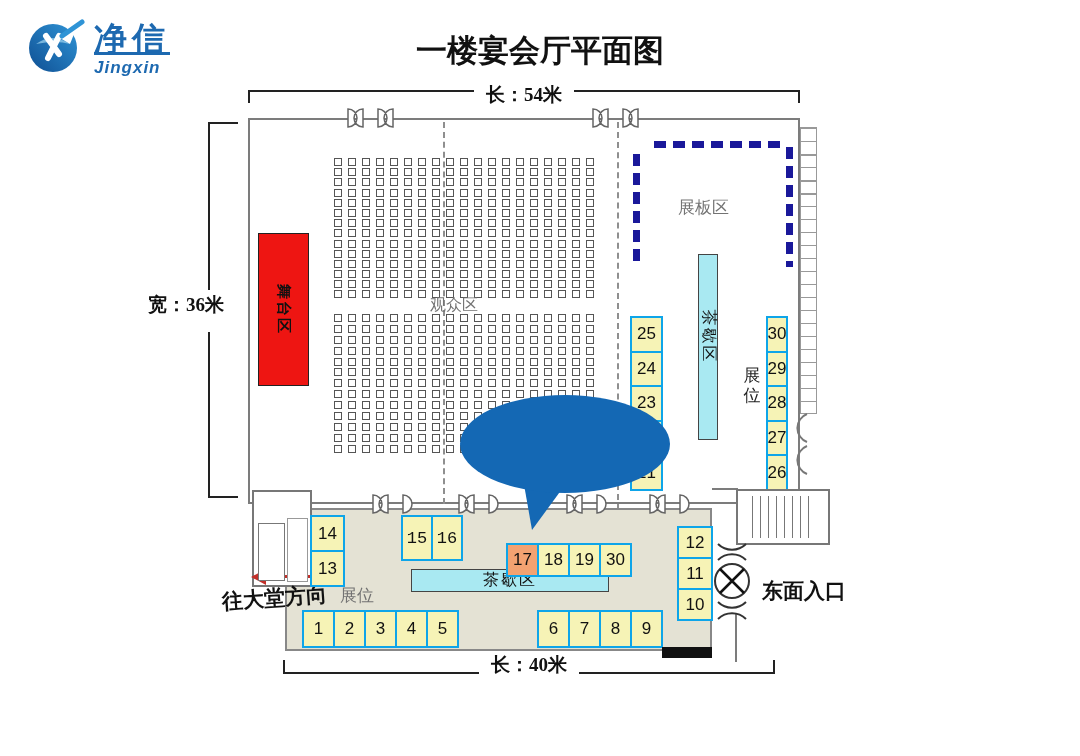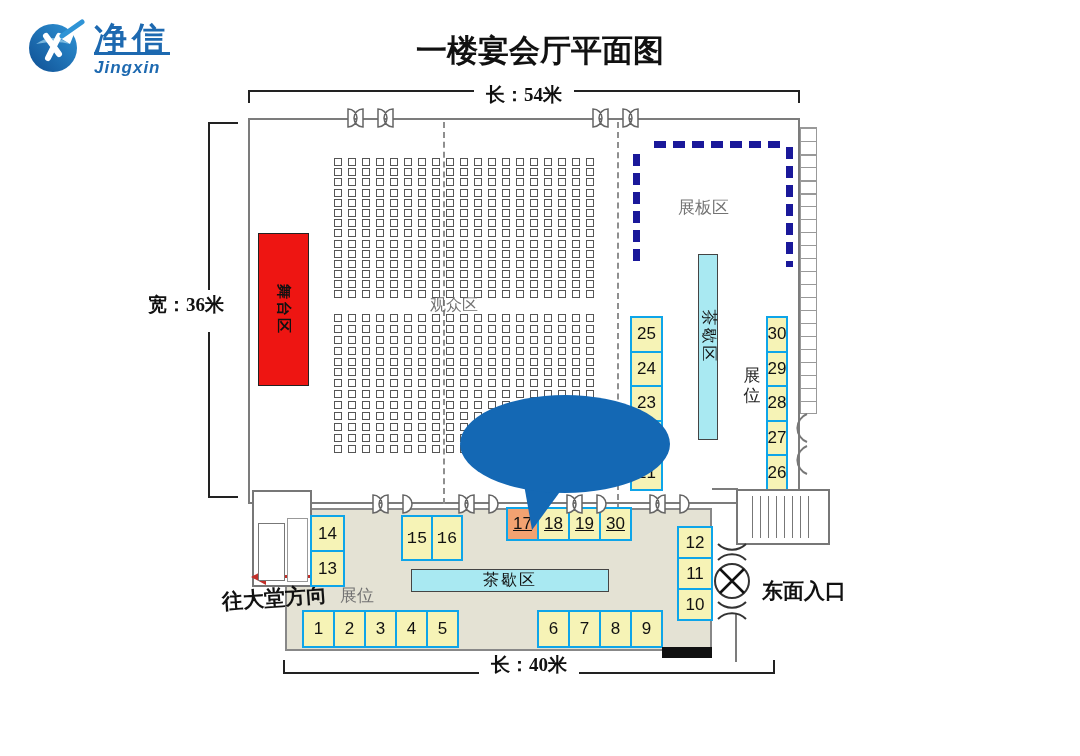--- a/index.html
+++ b/index.html
@@ -69,21 +69,21 @@
   .brow .booth + .booth{margin-left:-2px;}
 
   #col-21-25{left:630px;top:316px;width:33px;}  #col-21-25 .booth{height:36.6px;}
   #col-26-30{left:766px;top:316px;width:22px;}  #col-26-30 .booth{height:36.6px;}
   .vlabel{width:20px;line-height:20px;font-size:17px;color:#222;word-break:break-all;text-align:center;z-index:2;}
 
   
   .foyer{left:285px;top:508px;width:427px;height:143px;background:var(--foyer-bg,#e4e2d4);border:2px solid #888;box-sizing:border-box;z-index:0;}
   #pair-13-14{left:310px;top:515px;width:35px;z-index:3;} #pair-13-14 .booth{height:37px;}
   #row-15-16{left:401px;top:515px;} #row-15-16 .booth{width:32px;height:46px;font-family:Liberation Mono, monospace;}
-  #row-17-20{left:506px;top:507px;text-decoration:underline;} #row-17-20 .booth{width:33px;height:34px;}
+  #row-17-20{left:506px;top:543px;} #row-17-20 .booth{width:33px;height:34px;}
   #col-10-12{left:677px;top:526px;width:36px;z-index:3;} #col-10-12 .booth{height:33px;}
   #row-1-5{left:302px;top:610px;} #row-1-5 .booth{width:33px;height:38px;}
   #row-6-9{left:537px;top:610px;} #row-6-9 .booth{width:33px;height:38px;}
   .tea-h{left:411px;top:569px;width:198px;height:23px;background:var(--tea-cyan,#a9e9f2);border:1.5px solid #444;
          box-sizing:border-box;display:flex;align-items:center;justify-content:center;z-index:2;}
   .tea-h span{font-size:16px;color:#111;letter-spacing:2px;}
 
   
   .arrow{left:251px;top:569px;width:66px;height:16px;z-index:2;}
   .arrow .shaft{position:absolute;left:13px;top:6px;width:52px;height:3px;background:var(--arrow-red,#c2302a);}

